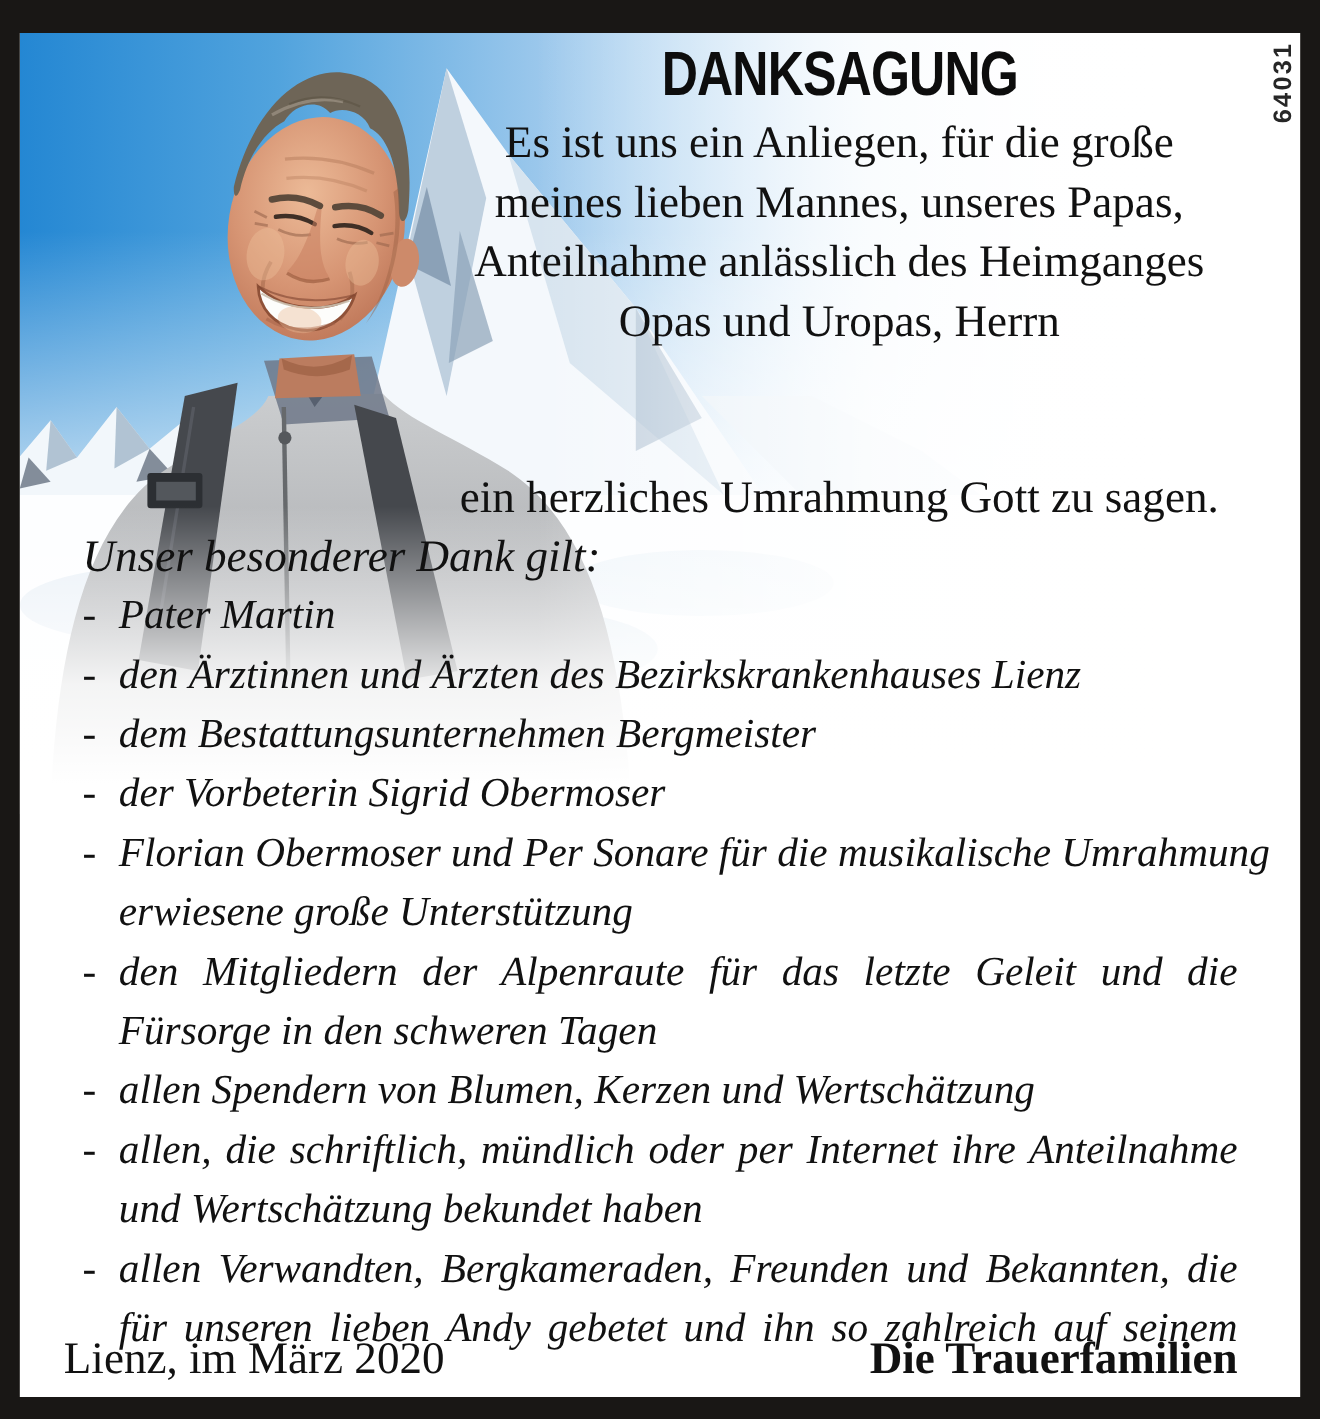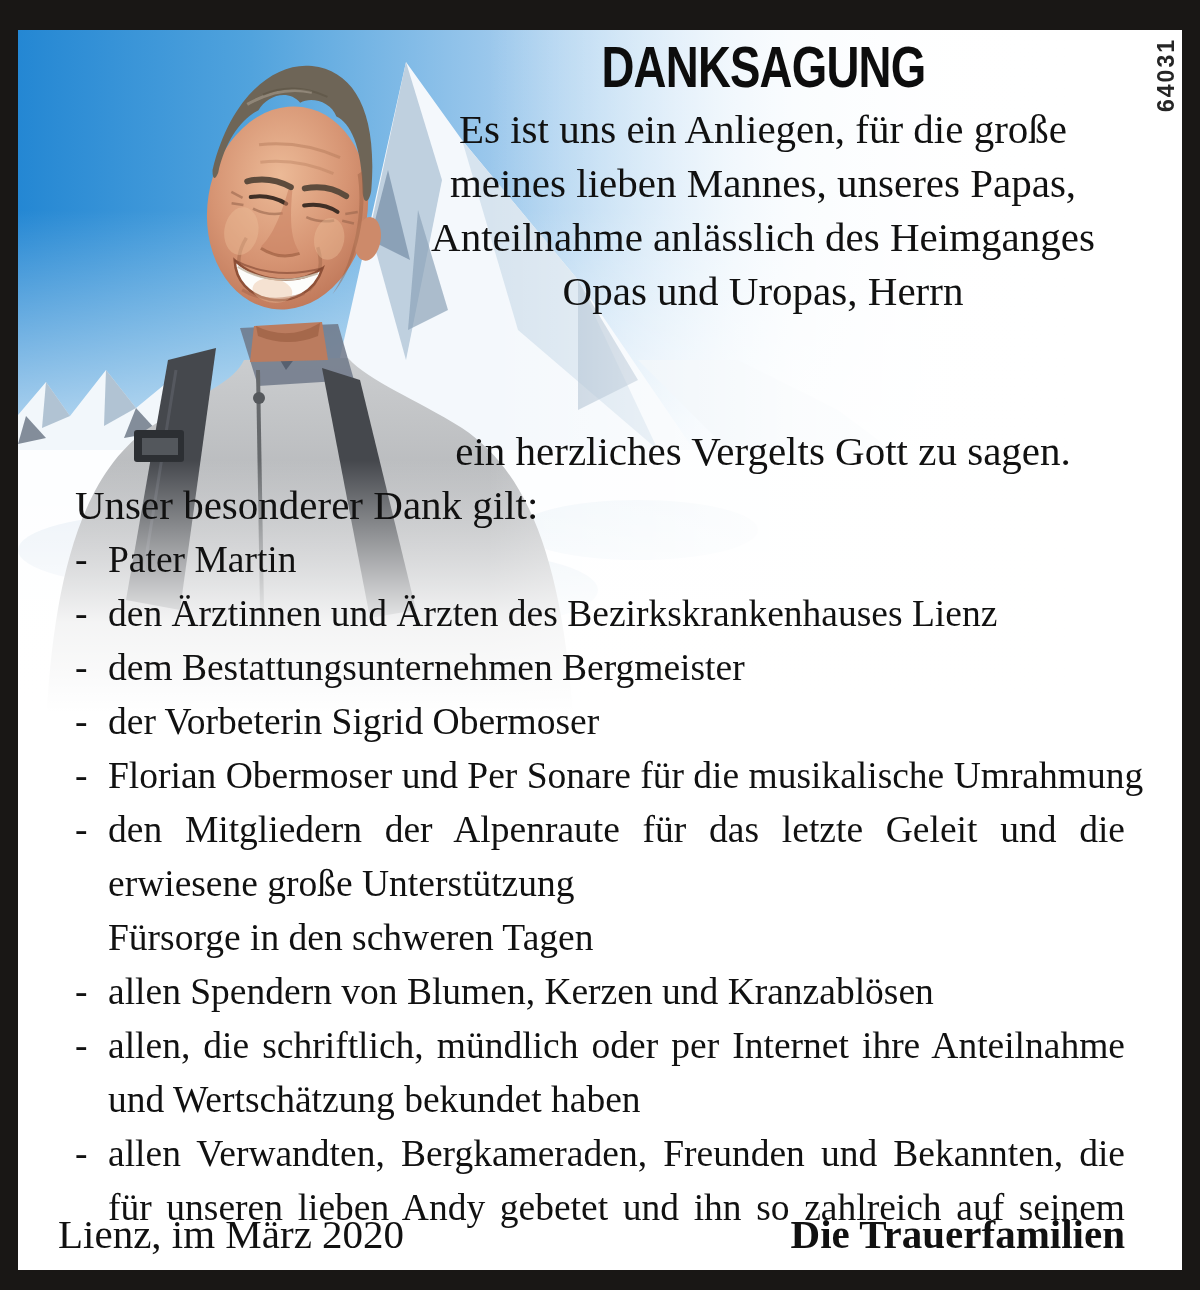--- a/index.html
+++ b/index.html
@@ -25,21 +25,21 @@
   .title span{display:inline-block;transform:scaleX(0.8);transform-origin:center;
     font-family:"Liberation Sans",sans-serif;font-weight:700;font-size:57px;letter-spacing:-1px;white-space:nowrap;color:#0d0d0d;}
   .intro{top:72px;}
   .intro-line{font-size:41px;line-height:54px;white-space:nowrap;font-family:Liberation Serif, serif;}
   .name{top:288px;}
   .name span{display:inline-block;transform:scaleX(0.85);transform-origin:center;
     font-weight:700;font-size:104px;line-height:104px;white-space:nowrap;color:#0b0b0b;}
   .closing{top:398px;font-size:41px;line-height:46px;white-space:nowrap;}
 
   
-  .thanks{position:absolute;left:57px;right:57px;top:448px;z-index:5;}
+  .thanks{position:absolute;left:57px;right:57px;top:448px;z-index:5;font-style:italic;}
   .thanks-heading{font-size:41px;line-height:55px;white-space:nowrap;}
   .thx-line{font-size:37.5px;line-height:54px;}
   .thx-line .marker{display:inline-block;width:33px;}
   .thx-line.cont{padding-left:33px;}
   .thx-line.just{text-align:justify;text-align-last:justify;}
   .thx-line:not(.just){white-space:nowrap;}
 
   
   .footer{position:absolute;left:40px;right:57px;bottom:12px;display:flex;justify-content:space-between;
     font-size:41px;line-height:48px;z-index:5;}
@@ -170,49 +170,49 @@
     </div>
 
     <div class="col intro">
       <div class="intro-line">Es ist uns ein Anliegen, für die große</div>
       <div class="intro-line">meines lieben Mannes, unseres Papas,</div>
       <div class="intro-line">Anteilnahme anlässlich des Heimganges</div>
       <div class="intro-line">Opas und Uropas, Herrn</div>
     </div>
 
 
-    <div class="col closing">ein herzliches Vergelts Gott zu sagen.</div>
+    <div class="col closing">ein herzliches Umrahmung Gott zu sagen.</div>
 
     <div class="thanks">
       <div class="thanks-heading">Unser besonderer Dank gilt:</div>
       <div>
           <div>
             <div class="thx-line"><span class="marker">-</span><span>Pater Martin</span></div>
           </div>
           <div>
             <div class="thx-line"><span class="marker">-</span><span>den Ärztinnen und Ärzten des Bezirkskrankenhauses Lienz</span></div>
           </div>
           <div>
             <div class="thx-line"><span class="marker">-</span><span>dem Bestattungsunternehmen Bergmeister</span></div>
           </div>
           <div>
             <div class="thx-line"><span class="marker">-</span><span>der Vorbeterin Sigrid Obermoser</span></div>
           </div>
           <div>
             <div class="thx-line"><span class="marker">-</span><span>Florian Obermoser und Per Sonare für die musikalische Umrahmung</span></div>
           </div>
           <div>
+            <div class="thx-line cont">erwiesene große Unterstützung</div>
             <div class="thx-line just"><span class="marker">-</span><span>den Mitgliedern der Alpenraute für das letzte Geleit und die</span></div>
-            <div class="thx-line cont">erwiesene große Unterstützung</div>
           </div>
           <div>
             <div class="thx-line cont">Fürsorge in den schweren Tagen</div>
           </div>
           <div>
-            <div class="thx-line"><span class="marker">-</span><span>allen Spendern von Blumen, Kerzen und Kranzablösen</span></div>
+            <div class="thx-line"><span class="marker">-</span><span>allen Spendern von Blumen, Kerzen und Wertschätzung</span></div>
           </div>
           <div>
             <div class="thx-line just"><span class="marker">-</span><span>allen, die schriftlich, mündlich oder per Internet ihre Anteilnahme</span></div>
             <div class="thx-line cont">und Wertschätzung bekundet haben</div>
           </div>
           <div>
             <div class="thx-line just"><span class="marker">-</span><span>allen Verwandten, Bergkameraden, Freunden und Bekannten, die</span></div>
             <div class="thx-line cont just">für unseren lieben Andy gebetet und ihn so zahlreich auf seinem</div>
           </div>
         </div>

